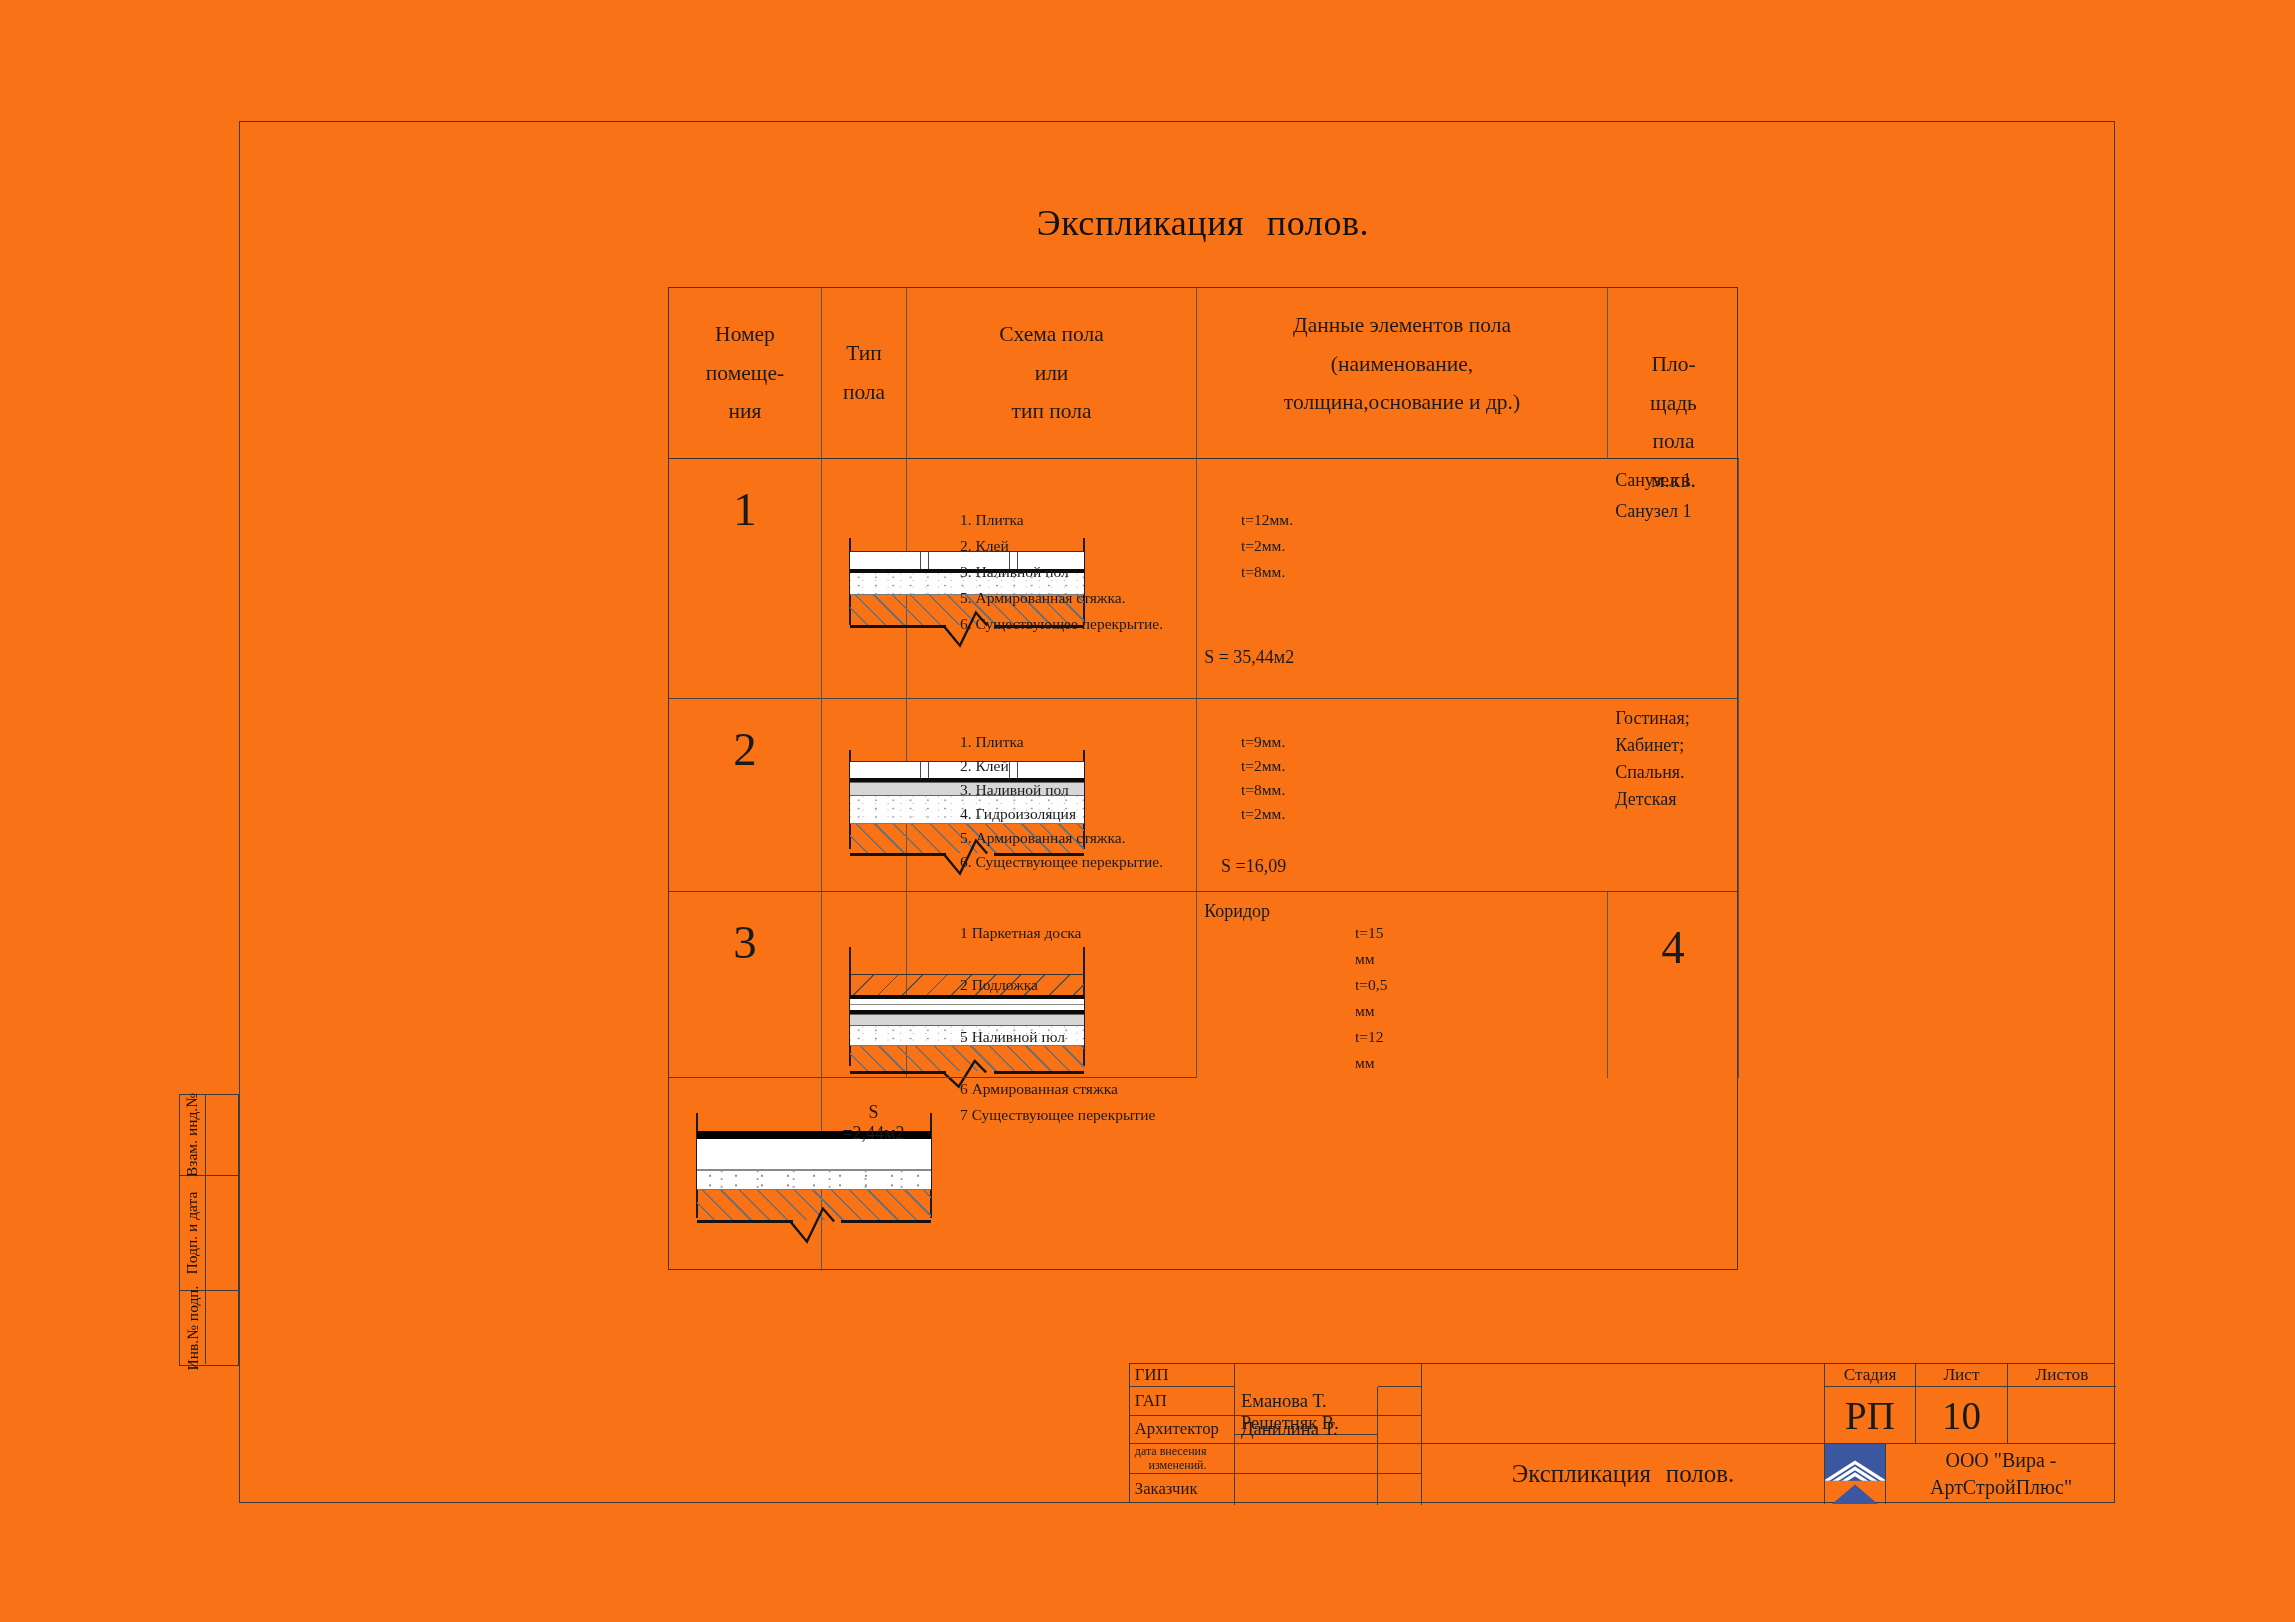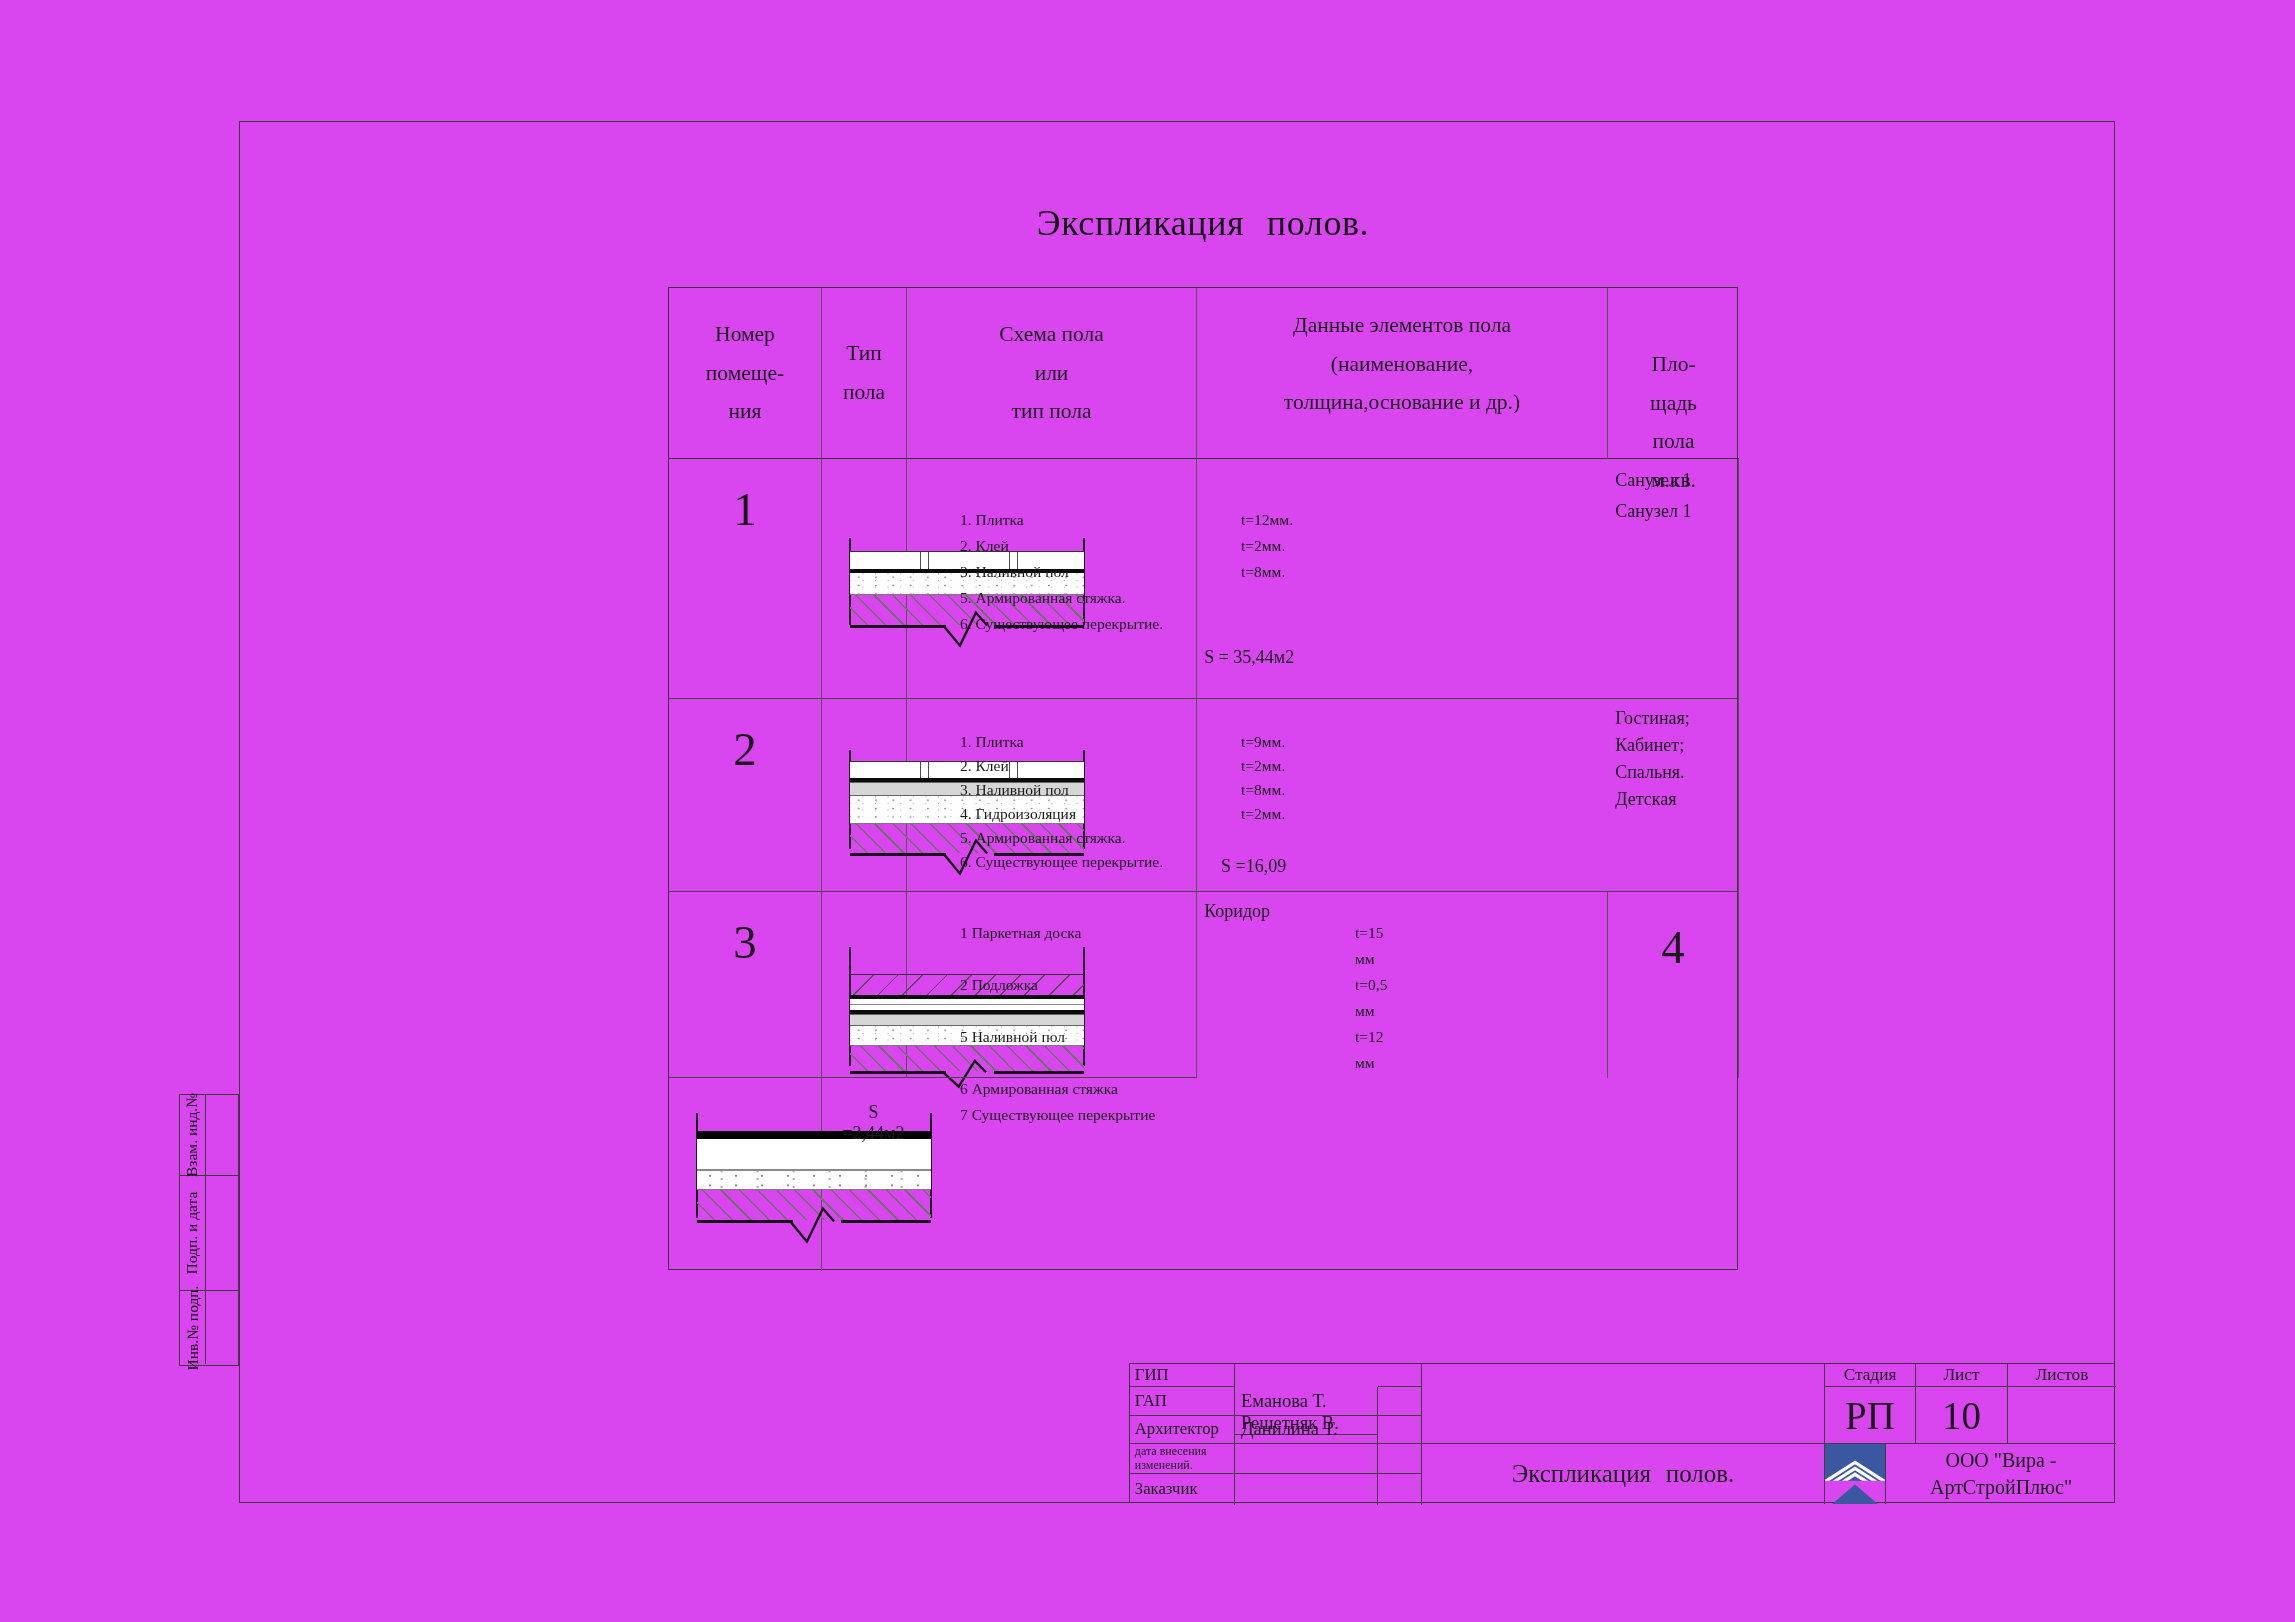--- a/index.html
+++ b/index.html
@@ -1,16 +1,16 @@
 <!DOCTYPE html>
 <html style="font-size:9.6px"><head>
 <meta charset="utf-8">
 <style>
   html,body{margin:0;padding:0;background:#ffffff;}
-  .canvas{position:relative;width:2295px;height:1623px;background:#d946ef;
+  .canvas{position:relative;width:2295px;height:1623px;background:#f97316;
           font-family:"Liberation Serif","DejaVu Serif",serif;color:#1a1a1a;overflow:hidden;}
   .abs{position:absolute;box-sizing:border-box;}
   .ml{white-space:pre-line;}
 
   
   .frame{left:239px;top:121px;width:1876px;height:1382px;border:1.8px solid #3c3c3c;}
 
   
   .doc-title{left:668px;top:202px;width:1070px;text-align:center;
              font-size:36px;letter-spacing:0.6px;word-spacing:13px;color:#111;}
@@ -67,21 +67,21 @@
   .ss-cell{position:absolute;left:0;width:26px;border-right:1.2px solid #3c3c3c;
            display:flex;align-items:center;justify-content:center;box-sizing:border-box;}
   .ss-b{border-bottom:1.2px solid #3c3c3c;}
   .ss-right{position:absolute;left:26px;right:0;box-sizing:border-box;}
   .vlabel{transform:rotate(-90deg);white-space:nowrap;font-size:15.5px;color:#111;}
 
   
   .stamp{left:1129px;top:1363px;width:986px;height:140px;border:1.8px solid #383838;}
   .tb{position:absolute;box-sizing:border-box;display:flex;align-items:center;}
   .b-r{border-right:1.2px solid #3f3f3f;}
-  .b-b{border-bottom:1.2px solid #3f3f3f;}
+  .b-b{border-bottom:1.2px solid #3f3f3f;text-align:right;}
   .role{font-size:16.7px;padding-left:4.8px;}
   .role.small{font-size:12px;line-height:1.15;}
   .pname{font-size:18.5px;padding-left:6px;}
   .stamp-title{justify-content:center;font-size:25px;word-spacing:8.4px;}
   .stg-h{justify-content:center;font-size:17.3px;}
   .stg-v{justify-content:center;font-size:39px;}
   .company{justify-content:center;text-align:center;font-size:20px;line-height:1.35;}
   .logo-cell{justify-content:center;align-items:stretch;}
   .logo-cell svg{width:100%;height:100%;display:block;}
 </style>

